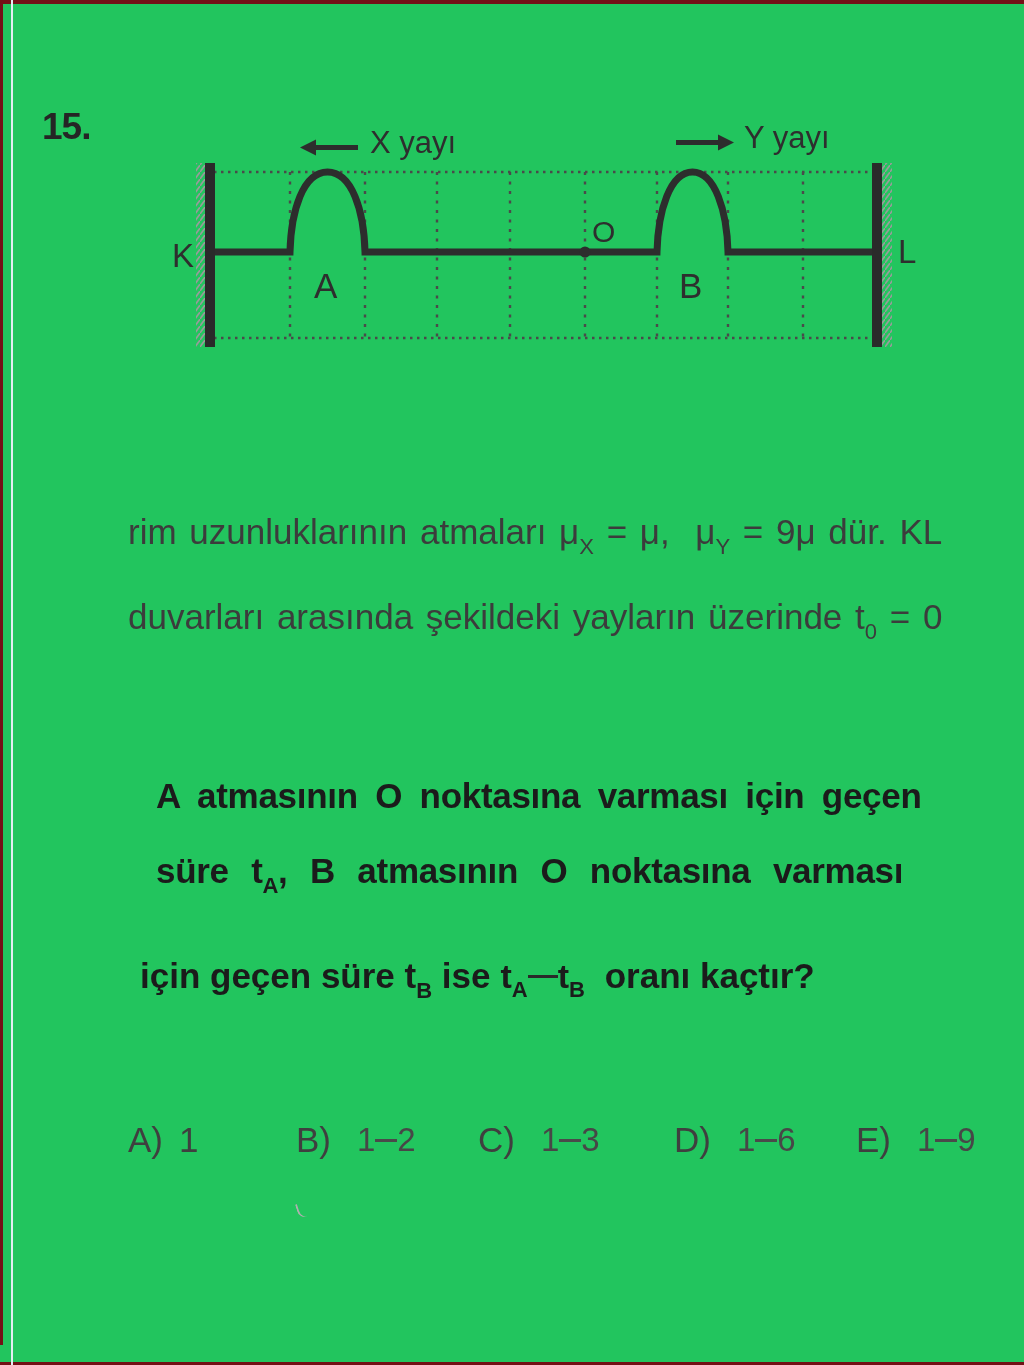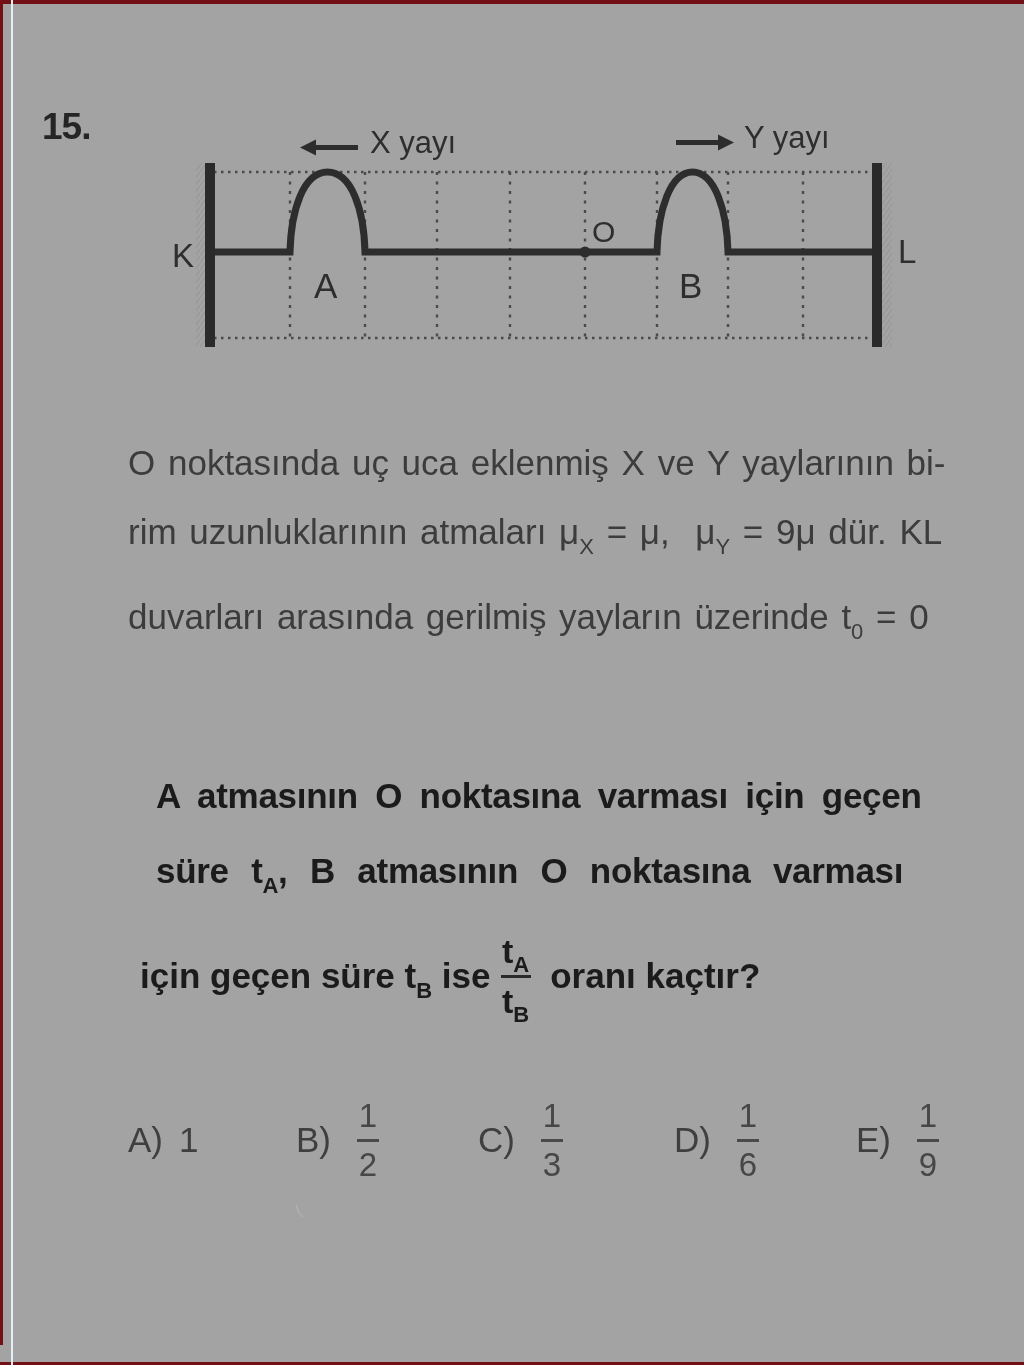--- a/index.html
+++ b/index.html
@@ -1,20 +1,20 @@
 <!DOCTYPE html>
 <html><head>
 <meta charset="utf-8">
 <style>
   * { margin:0; padding:0; box-sizing:border-box; }
   html,body { background:#e9e9e9; }
   .page {
     position:relative;
     width:1024px; height:1365px;
-    background:#a3a3a3;
+    background:#22c55e;
     overflow:hidden;
     font-family:"Liberation Sans","DejaVu Sans",sans-serif;
     color:#3c3c3c;
   }
   .border-top    { position:absolute; left:0; top:0; width:1024px; height:4px; background:#731016; }
   .border-left   { position:absolute; left:0; top:0; width:3px;  height:1345px; background:#731016; }
   .border-bottom { position:absolute; left:0; top:1362px; width:1024px; height:3px; background:#731016; }
   .scan-line     { position:absolute; left:11px; top:0; width:2px; height:1365px; background:#e4eef3; }
 
   .qnum {
@@ -33,21 +33,21 @@
   .p-line span, .b-line span, .p-line sub, .b-line sub { white-space:pre-wrap; }
   sub { font-size:22px; line-height:0; position:relative; top:2px; }
 
   .b-line-3 {
     position:absolute; left:140px; top:916px; width:880px; height:120px;
     display:flex; align-items:center;
     font-size:35px; font-weight:700; color:#1b1b1b;
     white-space:pre-wrap;
   }
   .frac {
-    display:inline-flex; flex-direction:column; align-items:center;
+    display:inline-flex; flex-direction:row; align-items:center;
     margin:0 10px; vertical-align:middle;
   }
   .frac .bar { width:100%; min-width:30px; border-top:3px solid #2a2a2a; margin:4px 0; }
   .frac-q { font-size:34px; font-weight:700; color:#1b1b1b; }
 
   .options { position:absolute; left:0; top:1075px; width:1024px; height:130px; }
   .option {
     position:absolute; top:0; height:130px;
     display:flex; align-items:center; gap:16px;
     font-size:35px; color:#3f3f3f;
@@ -123,23 +123,22 @@
       <text x="210" y="58" font-size="31">X yayı</text>
       <text x="584" y="53" font-size="31">Y yayı</text>
       <text x="12" y="172" font-size="33">K</text>
       <text x="738" y="168" font-size="33">L</text>
       <text x="154" y="203" font-size="35">A</text>
       <text x="519" y="203" font-size="35">B</text>
       <text x="432" y="147" font-size="30">O</text>
     </g>
   </svg>
 
-  <div class="p-line" style="top:443px">O noktasında uç uca eklenmiş X ve Y yaylarının bi-</div>
   <div class="p-line" style="top:512px"><span>rim uzunluklarının atmaları μ</span><sub>X</sub><span> = μ,  μ</span><sub>Y</sub><span> = 9μ dür. KL</span></div>
-  <div class="p-line" style="top:597px"><span>duvarları arasında gerilmiş yayların üzerinde t</span><sub>0</sub><span> = 0</span></div>
+  <div class="p-line" style="top:597px"><span>duvarları arasında şekildeki yayların üzerinde t</span><sub>0</sub><span> = 0</span></div>
 
   <div class="b-line" style="top:776px; word-spacing:8px">A atmasının O noktasına varması için geçen</div>
   <div class="b-line" style="top:851px; word-spacing:13px"><span>süre t</span><sub>A</sub><span>, B atmasının O noktasına varması</span></div>
 
   <div class="b-line-3">
     <span><span>için geçen süre t</span><sub>B</sub><span> ise</span></span>
     <span class="frac frac-q">
       <span class="num"><span>t</span><sub>A</sub></span>
       <span class="bar"></span>
       <span class="den"><span>t</span><sub>B</sub></span>

